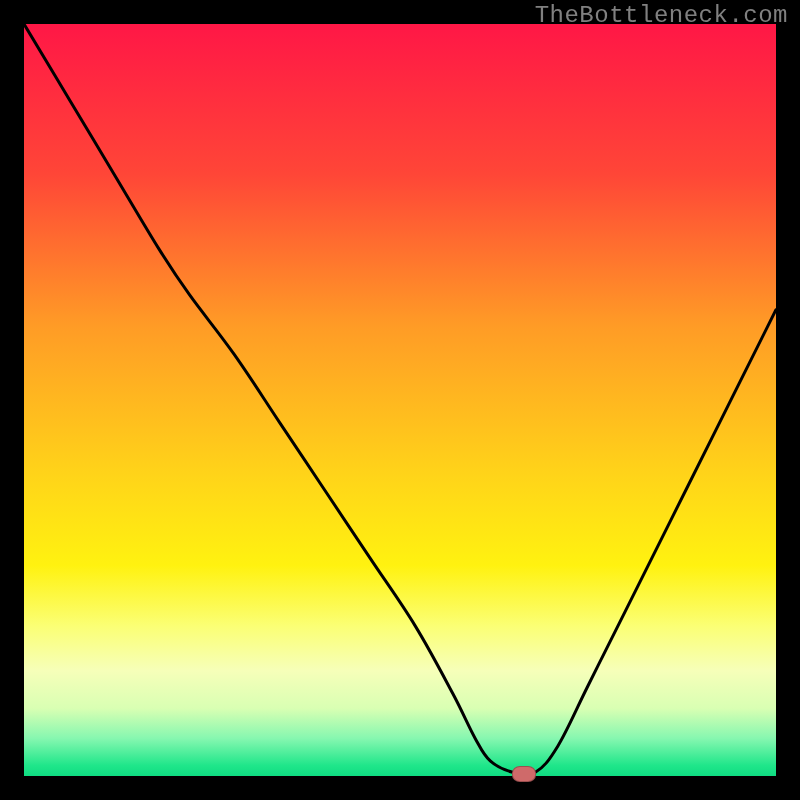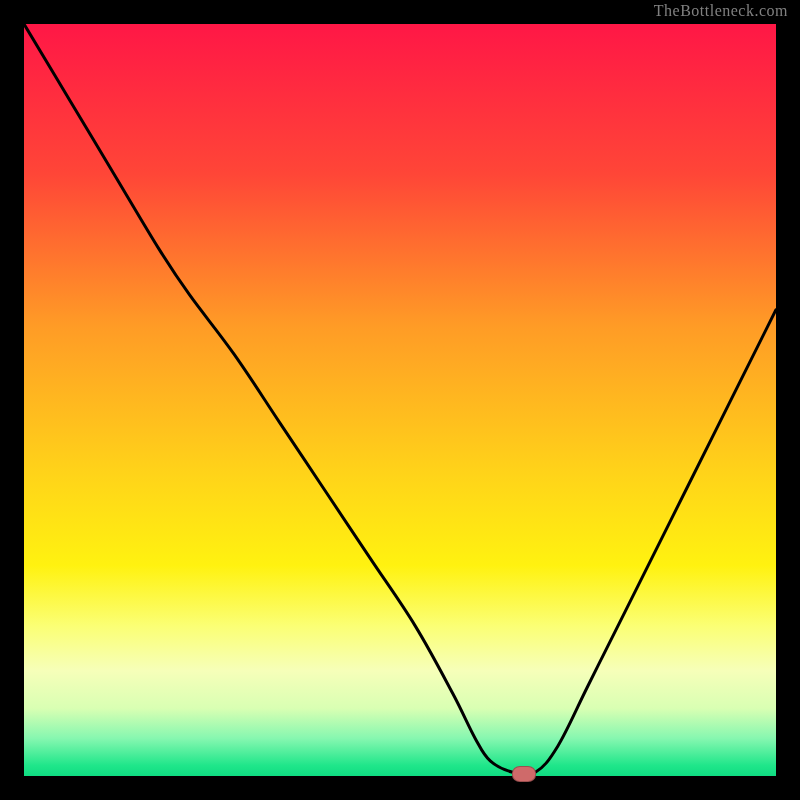--- a/index.html
+++ b/index.html
@@ -14,22 +14,22 @@
     position: relative;
     width: 800px;
     height: 800px;
     background: #000;
   }
   .watermark {
     position: absolute;
     top: 2px;
     right: 12px;
     color: #808080;
-    font-family: Liberation Serif, serif;
-    font-size: 16px;
+    font-family: Liberation Mono, monospace;
+    font-size: 24px;
     letter-spacing: 0.5px;
     z-index: 10;
   }
   .plot {
     position: absolute;
     left: 24px;
     top: 24px;
     width: 752px;
     height: 752px;
     z-index: 1;

